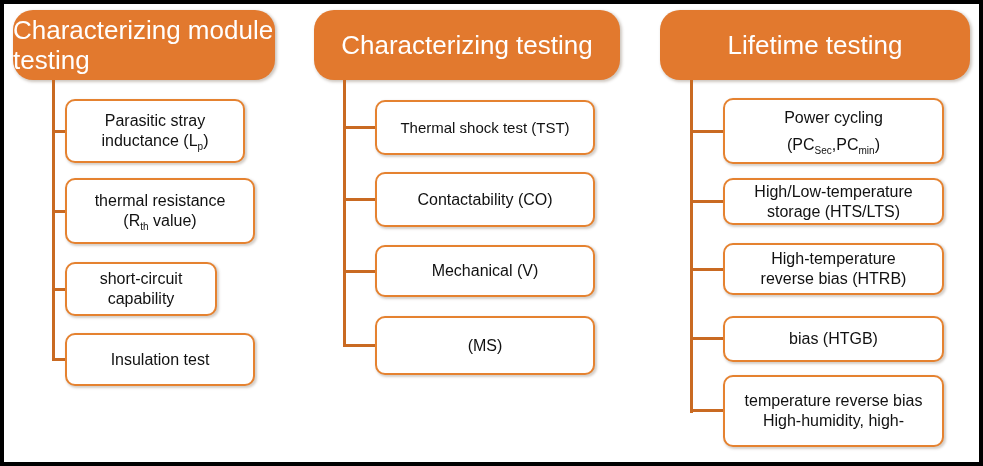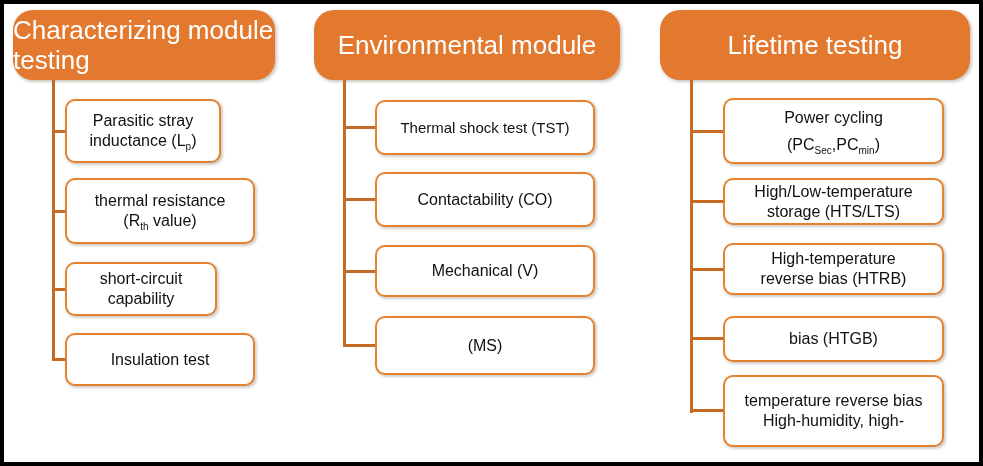--- a/index.html
+++ b/index.html
@@ -49,21 +49,21 @@
     <div class="hdr" style="left:9px;top:6px;width:262px;height:70px">
       <span>Characterizing module testing</span>
     </div>
 
     <div class="vline" style="left:48px;top:76px;height:281px"></div>
     <div class="stub" style="left:48px;top:126px;width:15px"></div>
     <div class="stub" style="left:48px;top:206px;width:15px"></div>
     <div class="stub" style="left:48px;top:284px;width:15px"></div>
     <div class="stub" style="left:48px;top:354px;width:15px"></div>
 
-    <div class="node" style="left:61px;top:95px;width:156px;height:64px">
+    <div class="node" style="left:61px;top:95px;width:180px;height:64px">
       <div>
         <span class="ln">Parasitic stray</span>
         <span class="ln"><span>inductance (L</span><sub class="sb">p</sub><span>)</span></span>
       </div>
     </div>
 
     <div class="node" style="left:61px;top:174px;width:190px;height:66px">
       <div>
         <span class="ln">thermal resistance</span>
         <span class="ln"><span>(R</span><sub class="sb">th</sub><span> value)</span></span>
@@ -77,21 +77,21 @@
       </div>
     </div>
 
     <div class="node" style="left:61px;top:329px;width:190px;height:53px">
       <span>Insulation test</span>
     </div>
   </div>
 
   <div>
     <div class="hdr" style="left:310px;top:6px;width:306px;height:70px">
-      <span>Environmental module</span>
+      <span>Characterizing testing</span>
     </div>
 
     <div class="vline" style="left:339px;top:76px;height:267px"></div>
     <div class="stub" style="left:339px;top:122px;width:34px"></div>
     <div class="stub" style="left:339px;top:194px;width:34px"></div>
     <div class="stub" style="left:339px;top:266px;width:34px"></div>
     <div class="stub" style="left:339px;top:340px;width:34px"></div>
 
     <div class="node" style="left:371px;top:96px;width:220px;height:55px;font-size:15px">
       <span>Thermal shock test (TST)</span>

